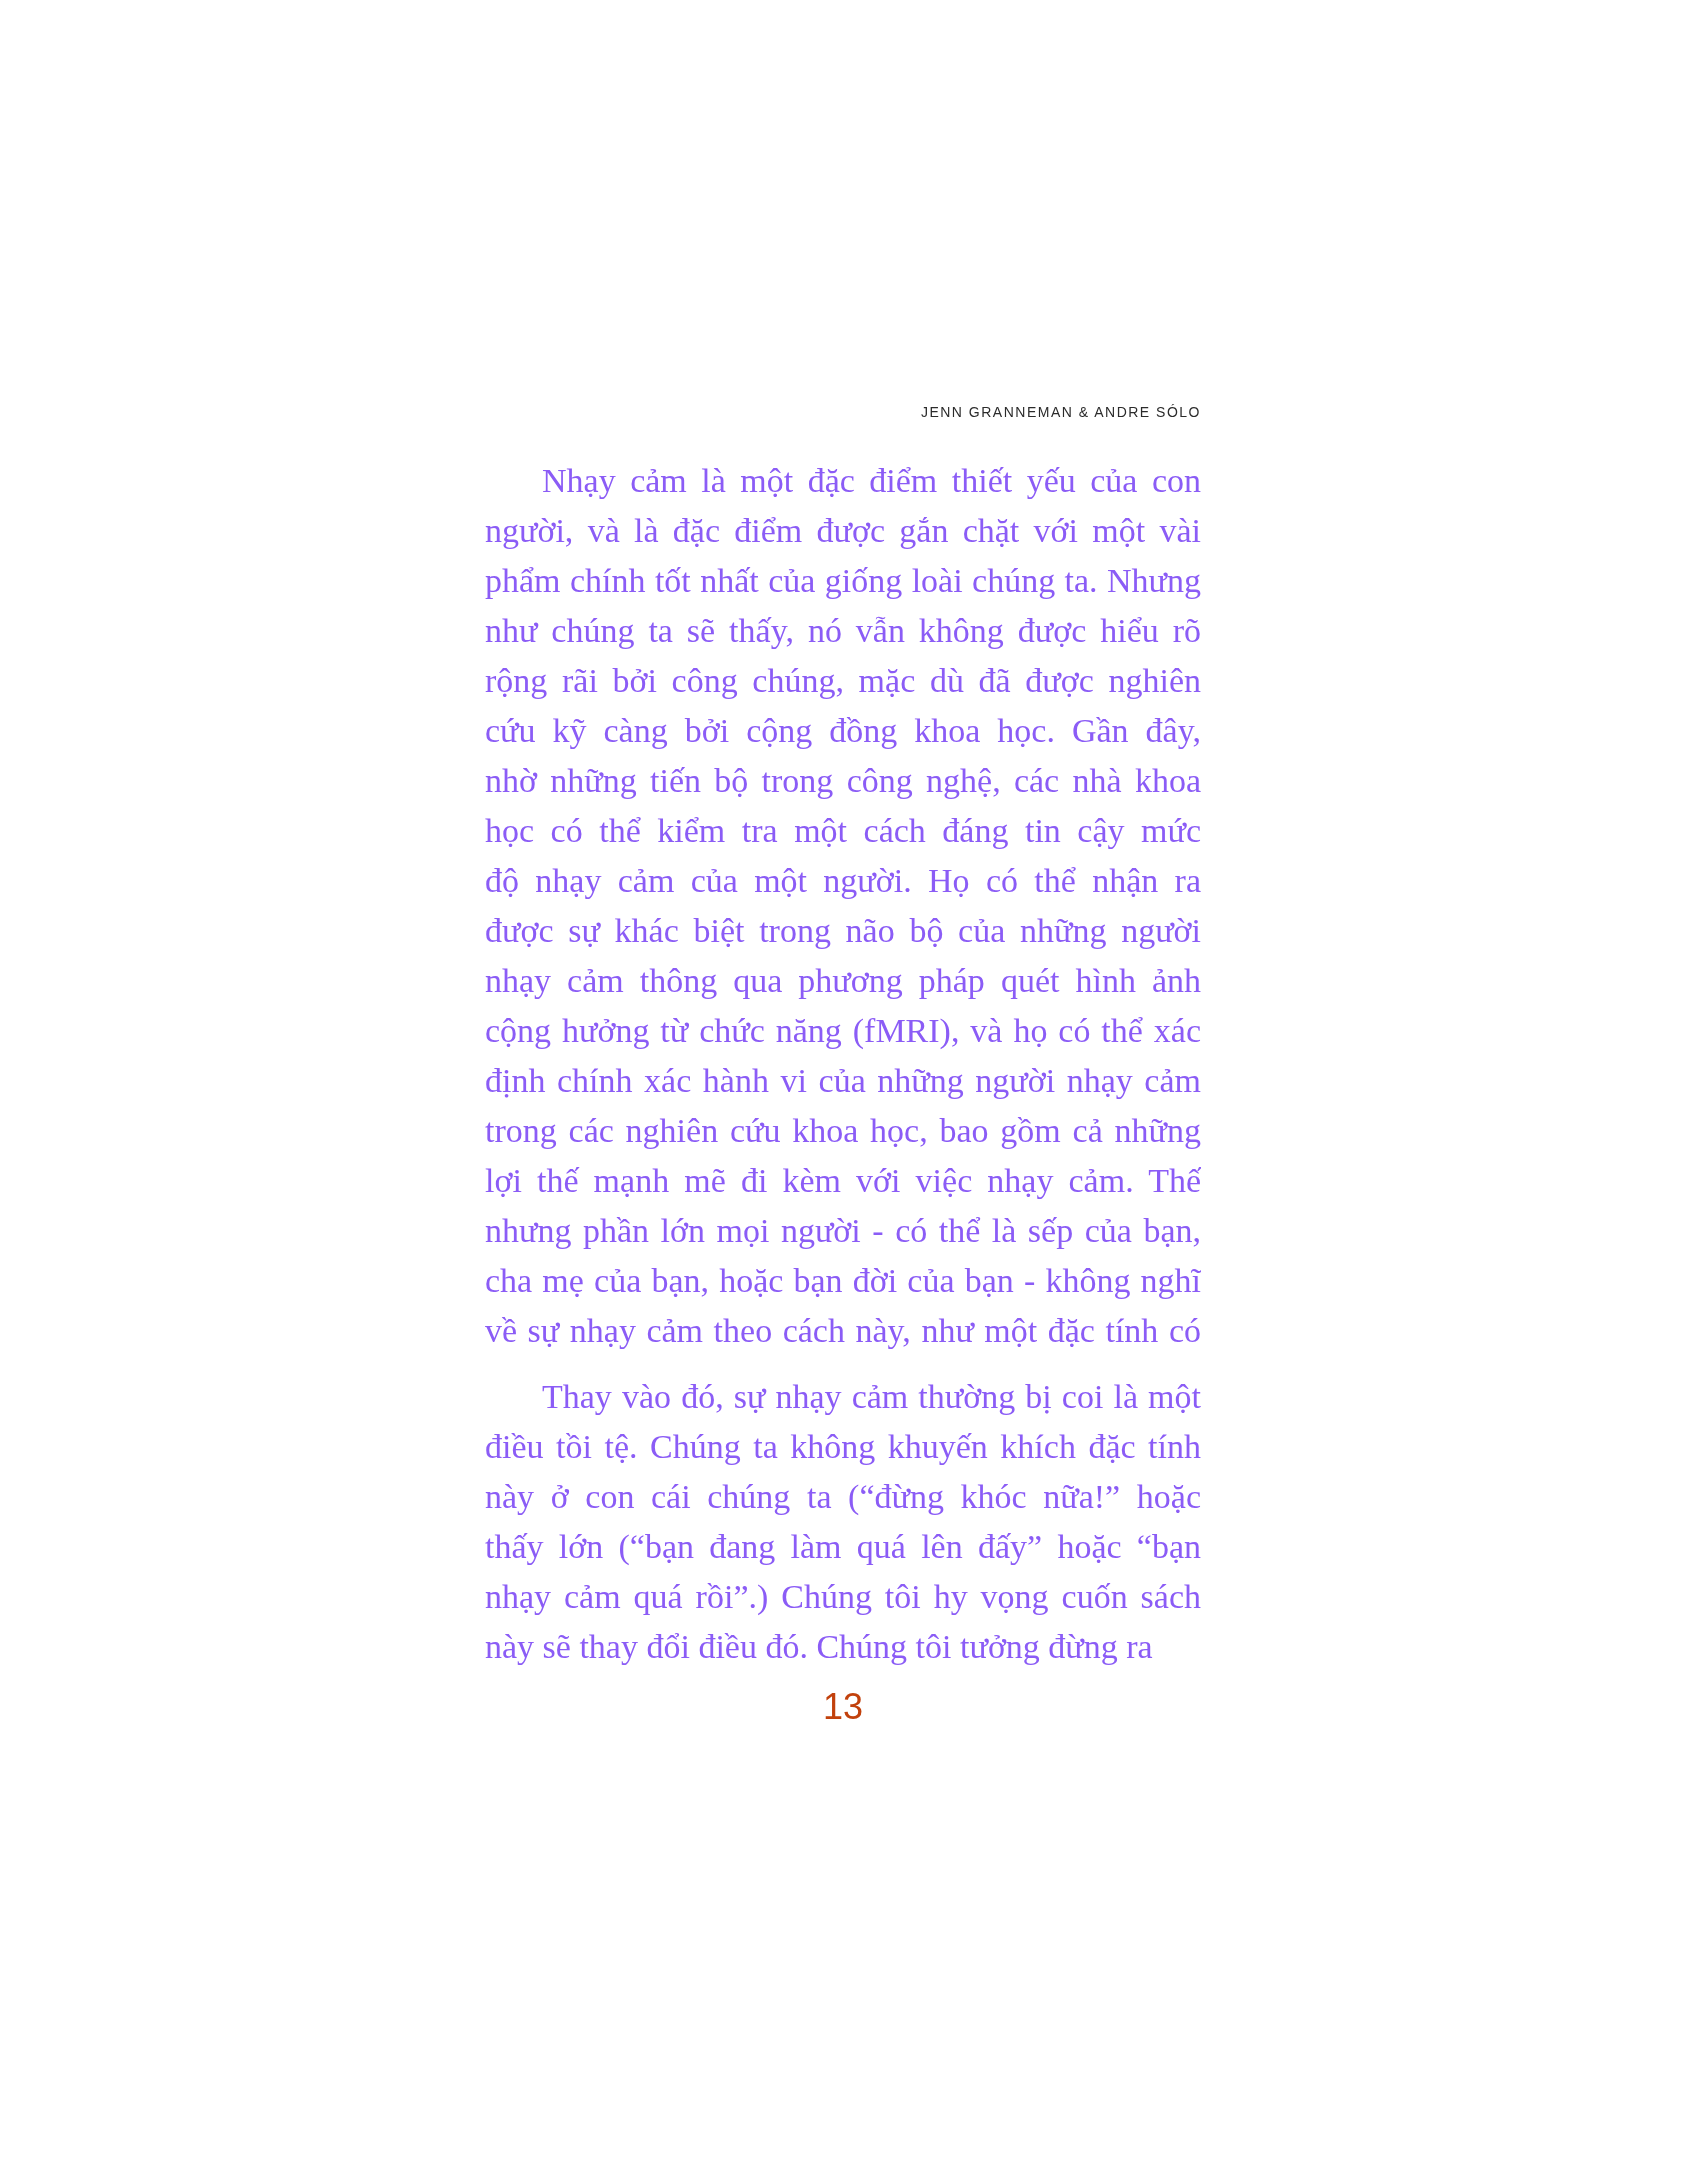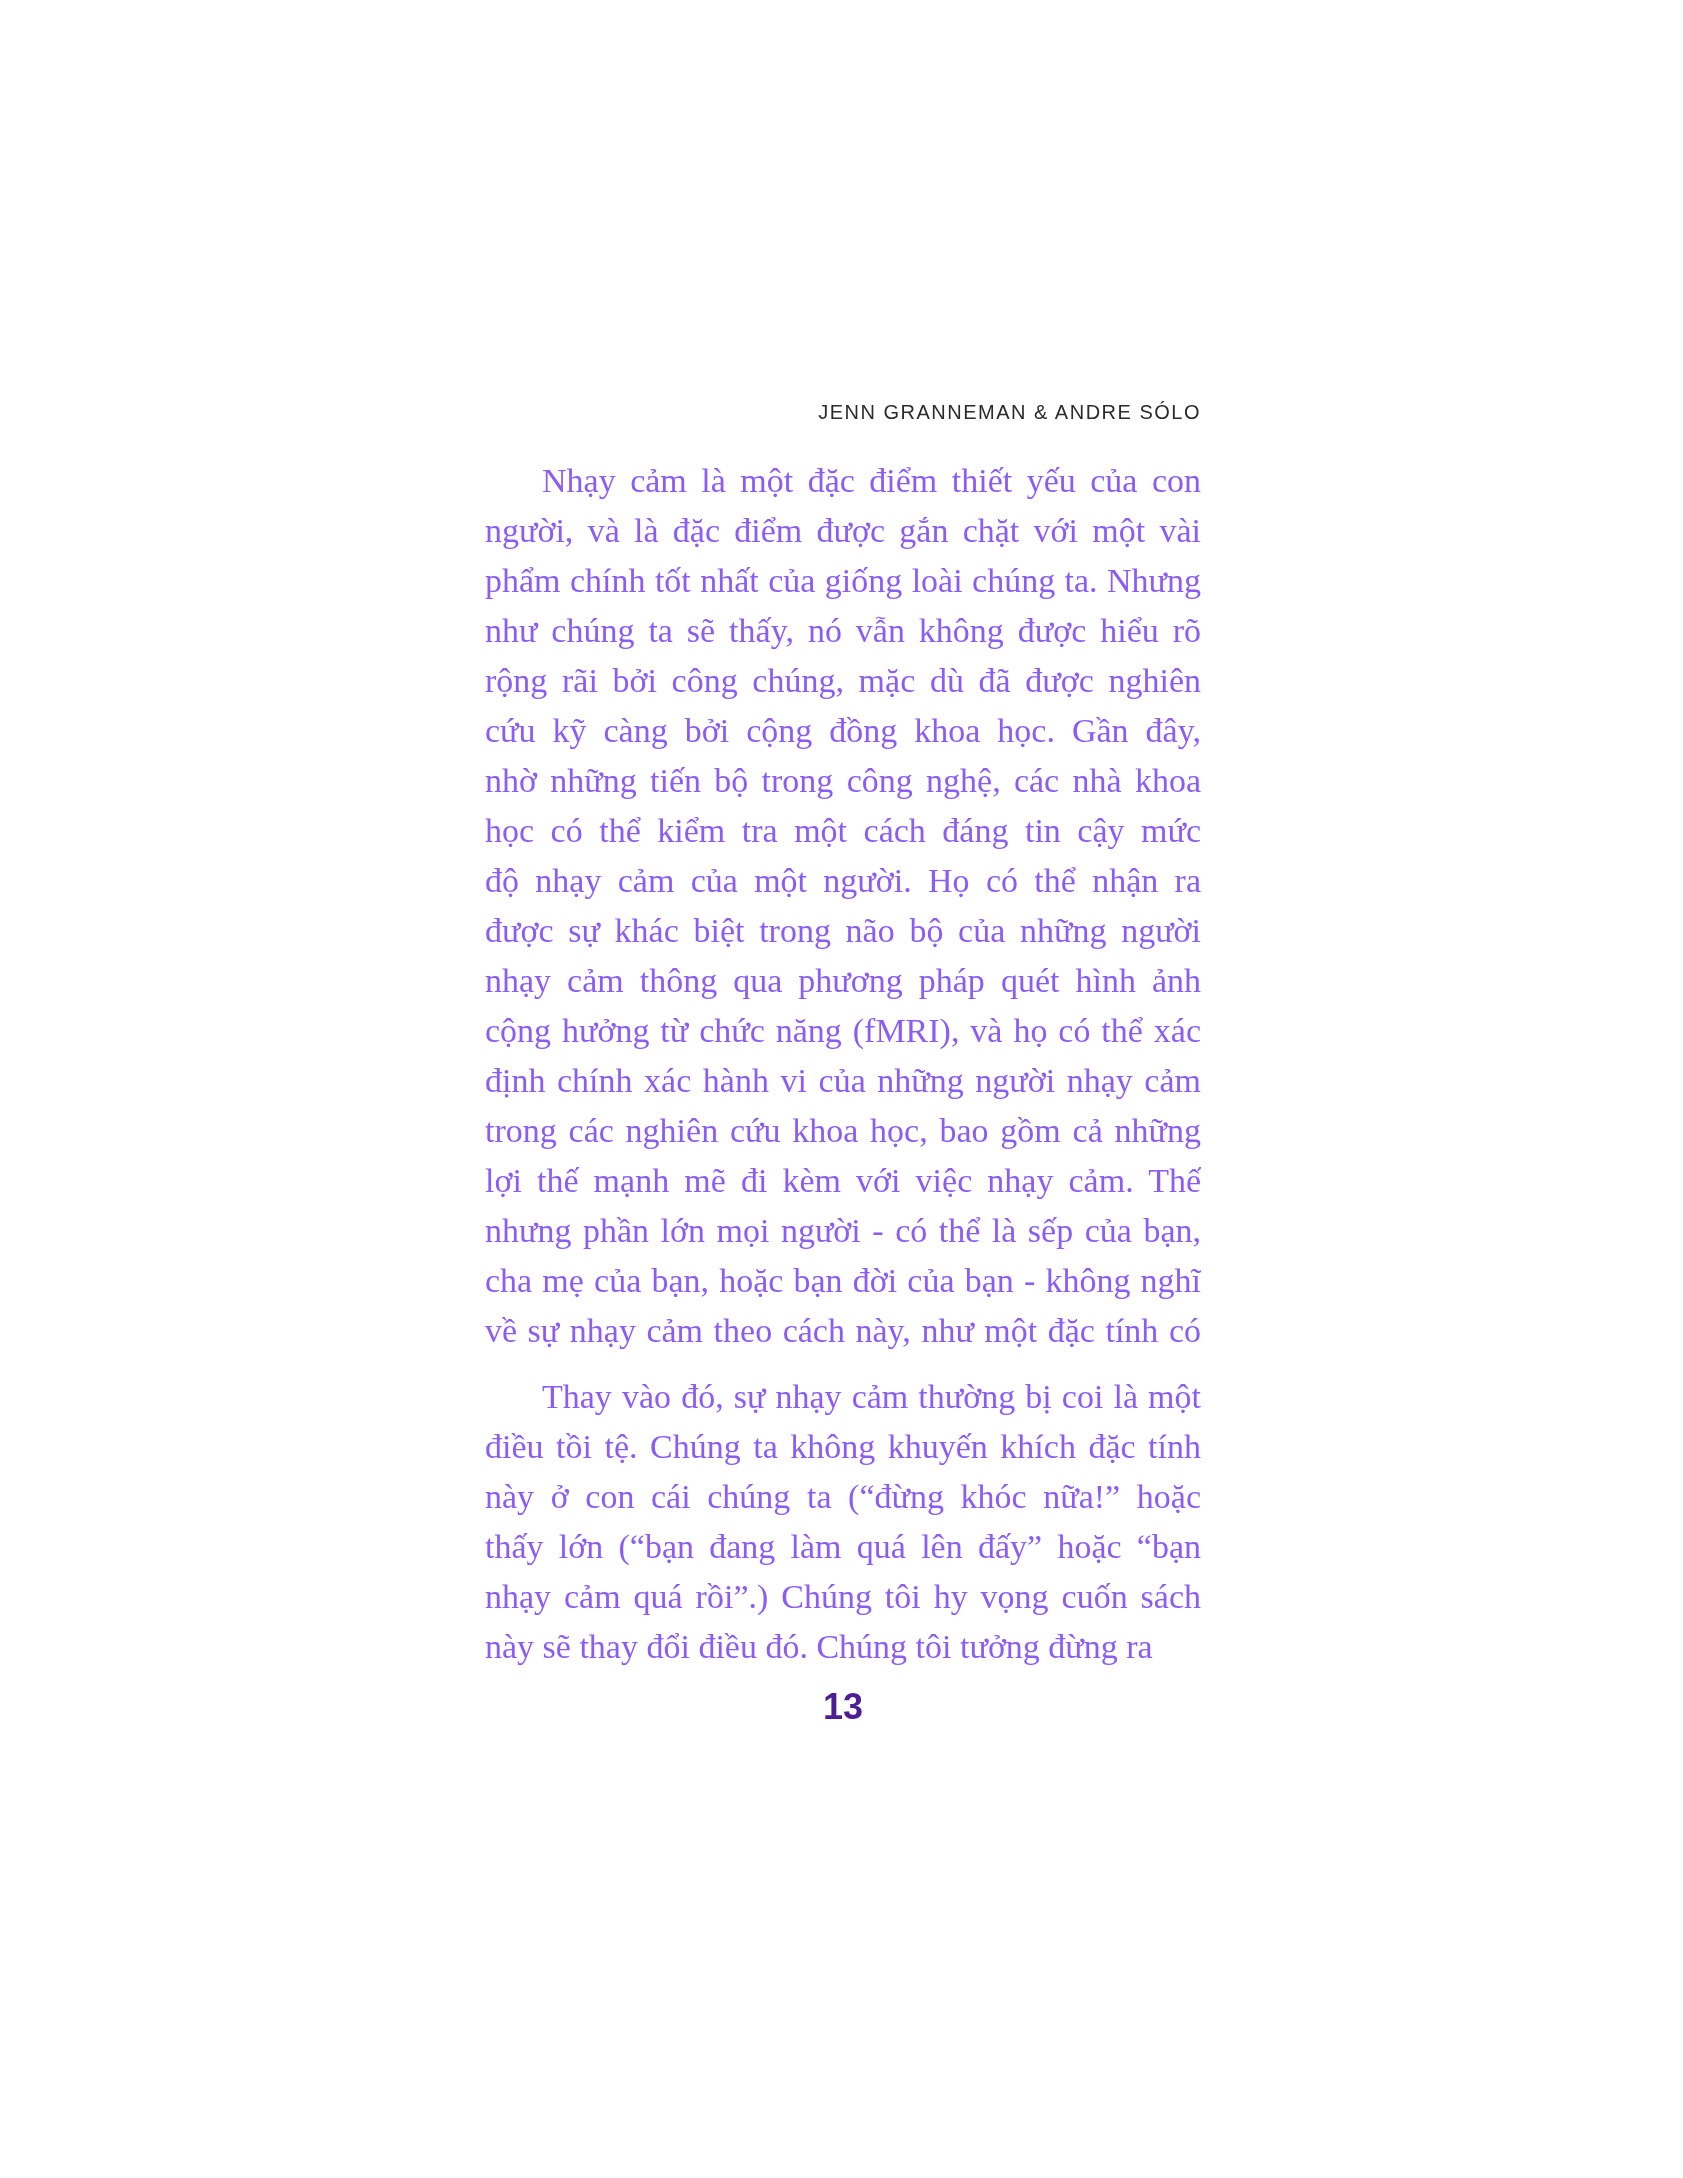--- a/index.html
+++ b/index.html
@@ -15,21 +15,21 @@
     overflow: hidden;
   }
   .column {
     position: absolute;
     left: 485px;
     top: 400px;
     width: 716px;
   }
   .running-header {
     font-family: "Liberation Sans", "DejaVu Sans", sans-serif;
-    font-size: 20px;
+    font-size: 14px;
     font-weight: 500;
     letter-spacing: 1.5px;
     line-height: 24px;
     text-align: right;
     color: #2b2b2b;
     margin-bottom: 32px;
   }
   .body-text {
     font-family: "Liberation Serif", "DejaVu Serif", serif;
     font-size: 34px;
@@ -51,22 +51,22 @@
     text-align-last: left;
   }
   .para + .para {
     margin-top: 16px;
   }
   .page-number {
     margin-top: 14px;
     text-align: center;
     font-family: "Liberation Sans", "DejaVu Sans", sans-serif;
     font-size: 36px;
-    font-weight: 700;
-    color: #4c1d95;
+    font-weight: 400;
+    color: #c2410c;
   }
 </style>
 </head>
 <body>
 
 <div class="page">
   <div class="column">
 
     <div class="running-header">JENN GRANNEMAN &amp; ANDRE SÓLO</div>
 

